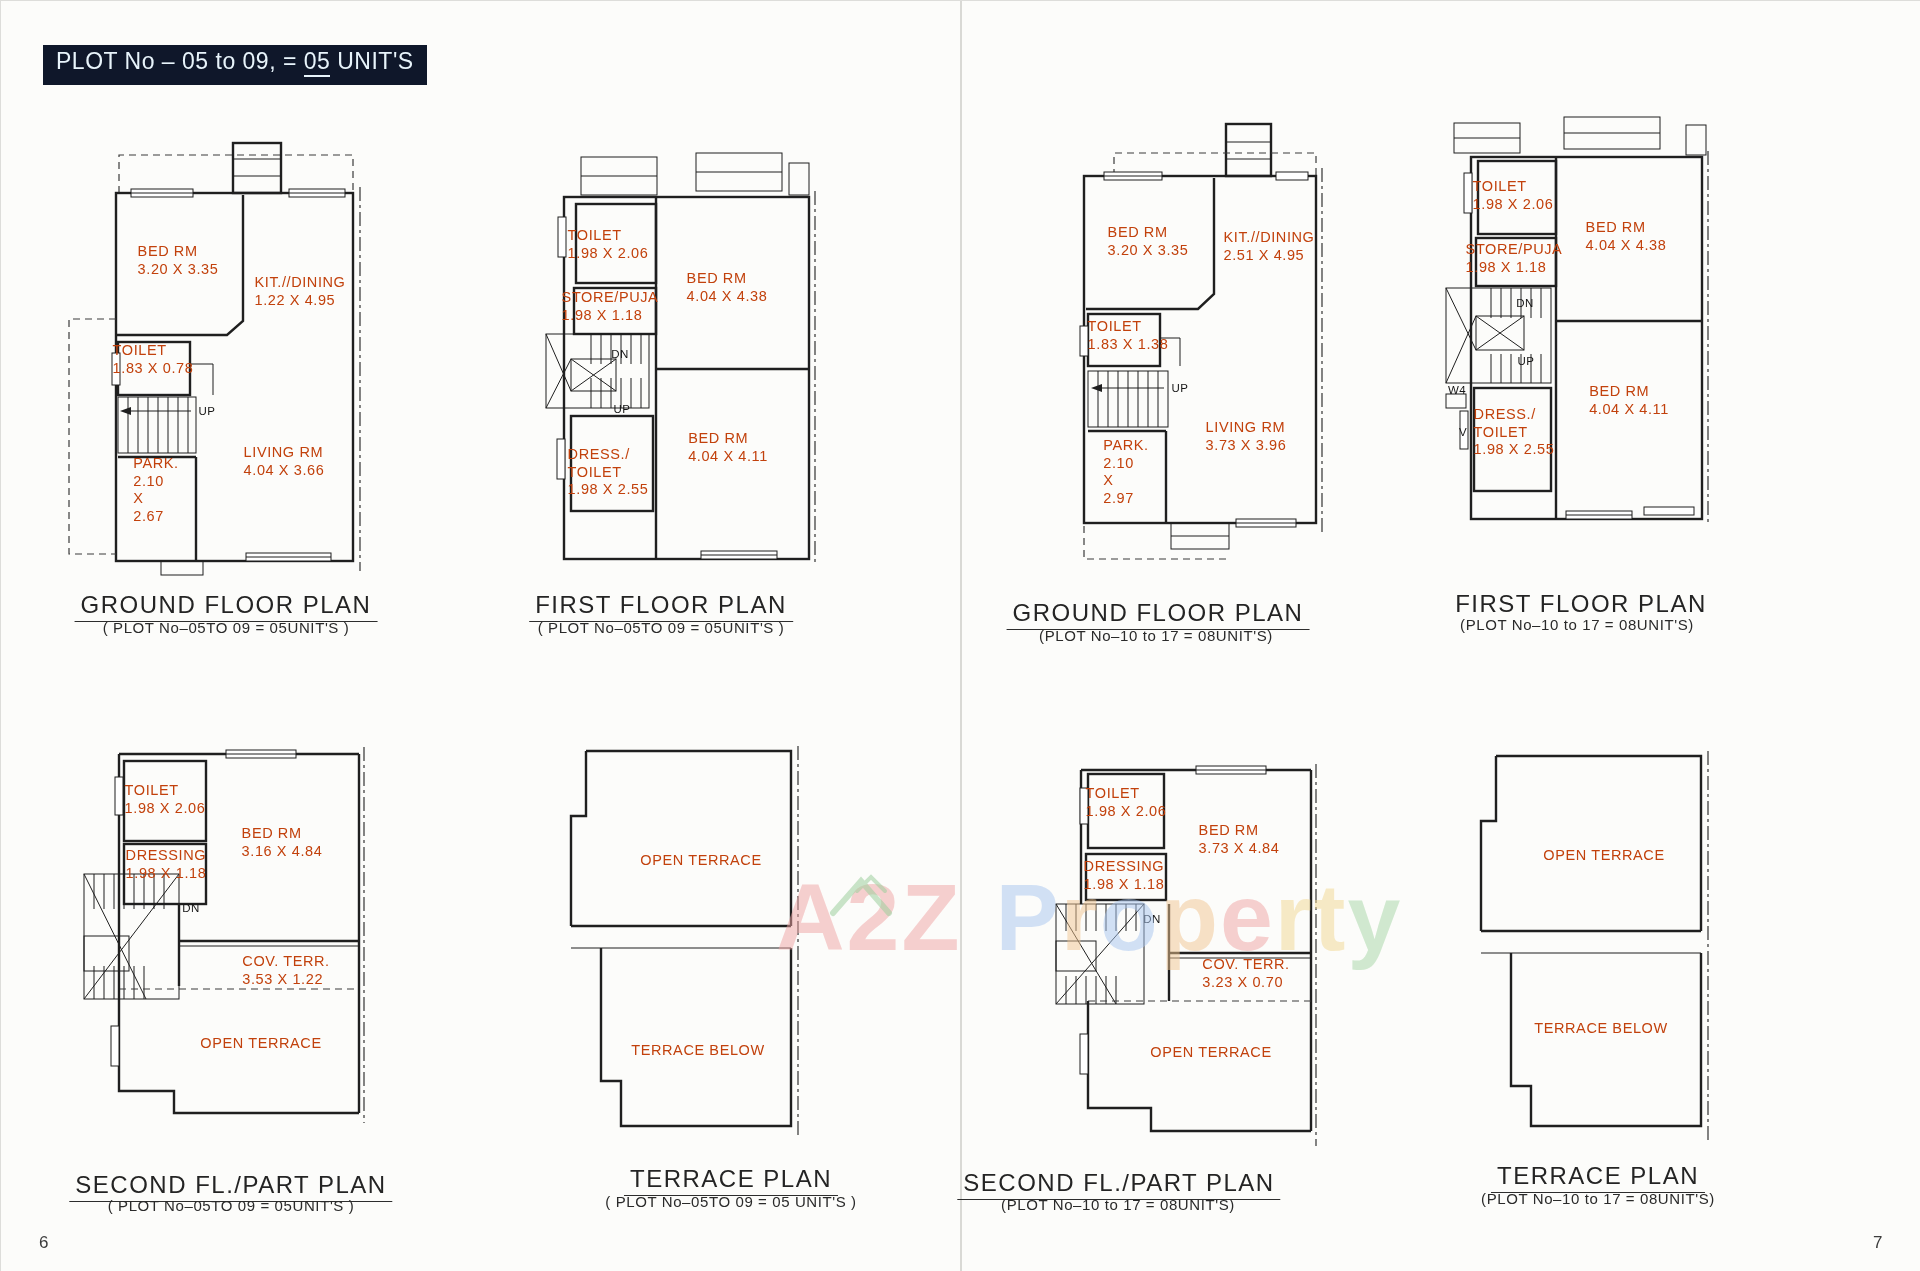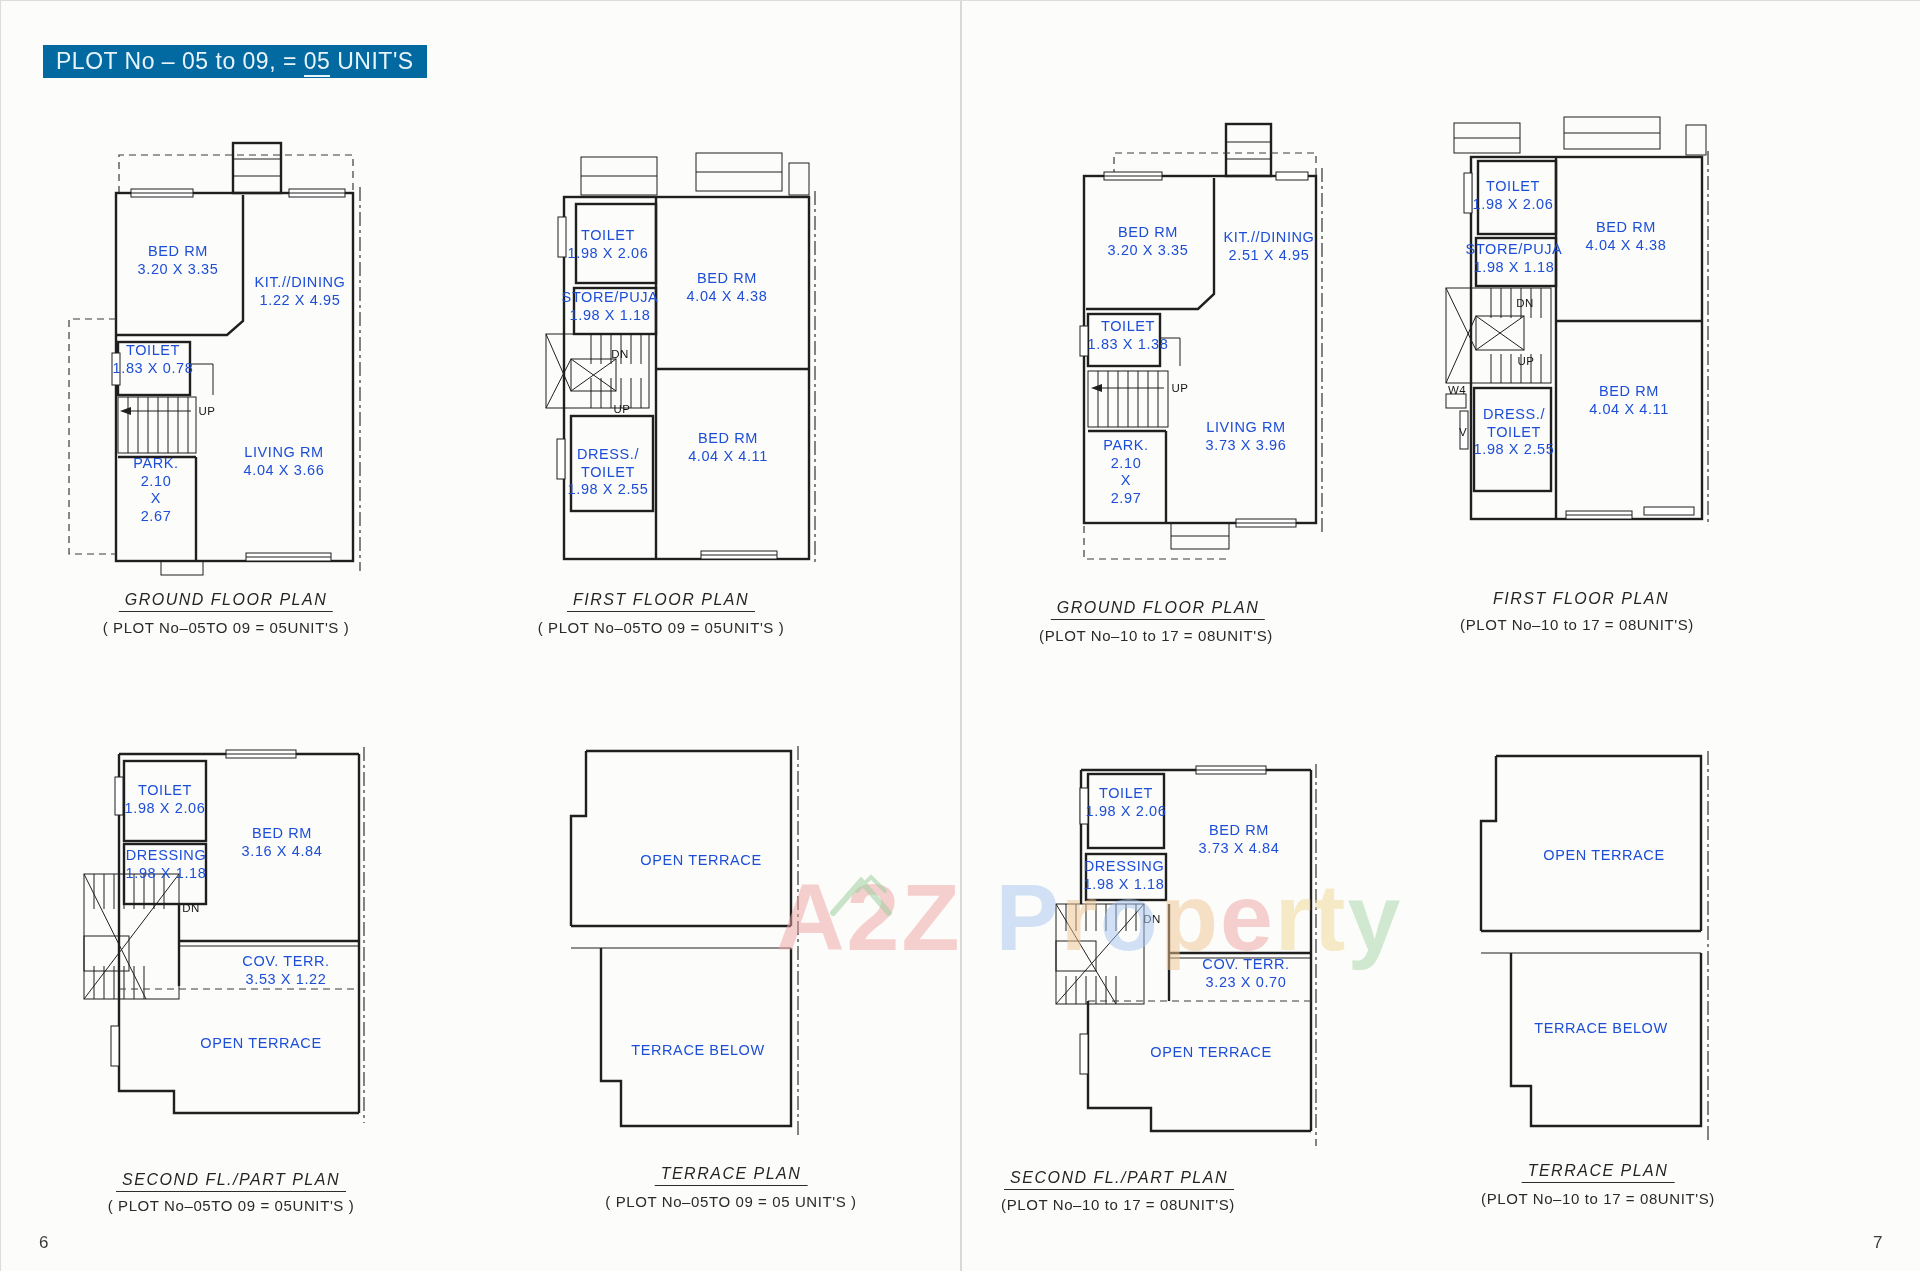--- a/index.html
+++ b/index.html
@@ -1,36 +1,36 @@
 <!DOCTYPE html>
 <html><head>
 <meta charset="utf-8">
 <style>
   html,body{margin:0;padding:0;background:#e8e8e6;}
   .sheet{position:relative;width:1920px;height:1271px;background:#fcfcfa;overflow:hidden;
          font-family:"Liberation Sans",sans-serif;border:1px solid #ddddda;}
   .page-divider{position:absolute;left:959px;top:0;width:2px;height:1271px;background:#d9d9d5;}
-  .title-bar{position:absolute;top:44px;height:33px;background:#0369a1;color:#e8f4fb;
+  .title-bar{position:absolute;top:44px;height:40px;background:#0f172a;color:#e8f4fb;
              font-size:23px;line-height:33px;padding:0 13px;letter-spacing:.5px;white-space:nowrap;}
   .title-bar .num-underline{border-bottom:2px solid #e8f4fb;padding-bottom:1px;}
   .plan{position:absolute;}
   .plan svg{position:absolute;left:0;top:0;overflow:visible;}
   .wall{fill:none;stroke:#1f1f1f;stroke-width:2.4;}
   .thin{fill:none;stroke:#1f1f1f;stroke-width:1;}
   .dash{fill:none;stroke:#3a3a3a;stroke-width:1.2;stroke-dasharray:7 5;}
   .dashdot{fill:none;stroke:#333;stroke-width:1.2;stroke-dasharray:14 4 3 4;}
   .win{fill:#ffffff;stroke:#1f1f1f;stroke-width:1;}
   .arrowhead{fill:#1f1f1f;stroke:none;}
-  .room-label{position:absolute;transform:translate(-50%,-50%);text-align:center;color:#1d4ed8;
+  .room-label{position:absolute;transform:translate(-50%,-50%);text-align:left;color:#c2410c;
               font-size:14.5px;line-height:1.22;letter-spacing:.6px;white-space:nowrap;}
   .tiny{position:absolute;transform:translate(-50%,-50%);font-size:11.5px;color:#161616;
         letter-spacing:.5px;white-space:nowrap;}
   .caption{position:absolute;transform:translateX(-50%);text-align:center;color:#242424;white-space:nowrap;}
-  .caption .cap-t{display:inline-block;font-size:16px;letter-spacing:1.5px;
-                  border-bottom:1.8px solid #2d2d2d;padding:0 6px 2px 6px;font-style:italic;}
+  .caption .cap-t{display:inline-block;font-size:24px;letter-spacing:1.5px;
+                  border-bottom:1.8px solid #2d2d2d;padding:0 6px 2px 6px;}
   .caption.nounder .cap-t{border-bottom:none;}
   .caption-sub{position:absolute;transform:translateX(-50%);text-align:center;color:#2a2a2a;
                font-size:15px;letter-spacing:.6px;white-space:nowrap;}
   .page-num{position:absolute;font-size:17px;color:#3c3c3c;}
   .wm-brand{position:absolute;left:775px;top:862px;font-size:95px;font-weight:bold;
             letter-spacing:2px;opacity:.5;white-space:nowrap;pointer-events:none;}
   .wm-brand span{display:inline-block;}
   .wm-brand span:nth-child(4){margin-left:34px;}
   .wm-house{position:absolute;left:826px;top:868px;opacity:.55;pointer-events:none;}
   .wm-url{position:absolute;left:985px;top:1066px;font-size:56px;color:#dbdbd8;opacity:.9;

